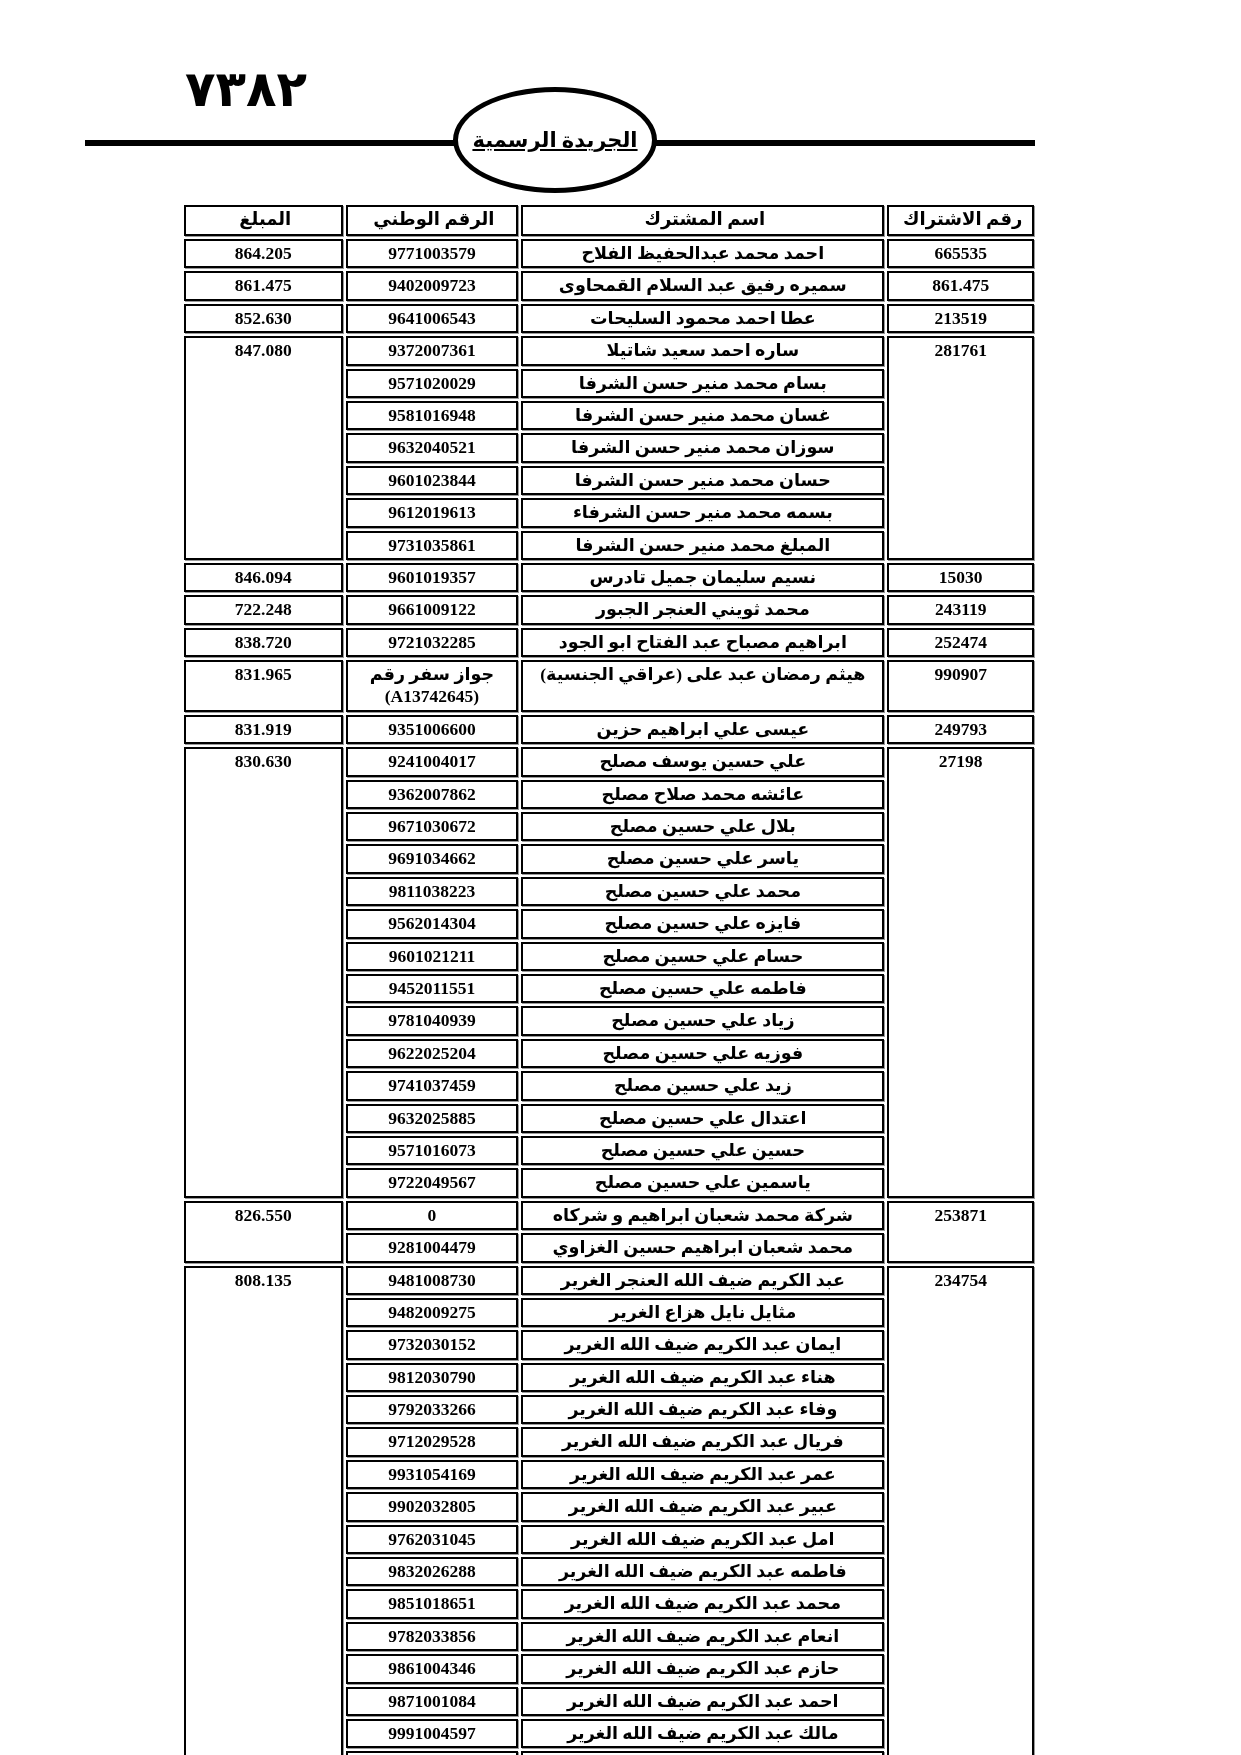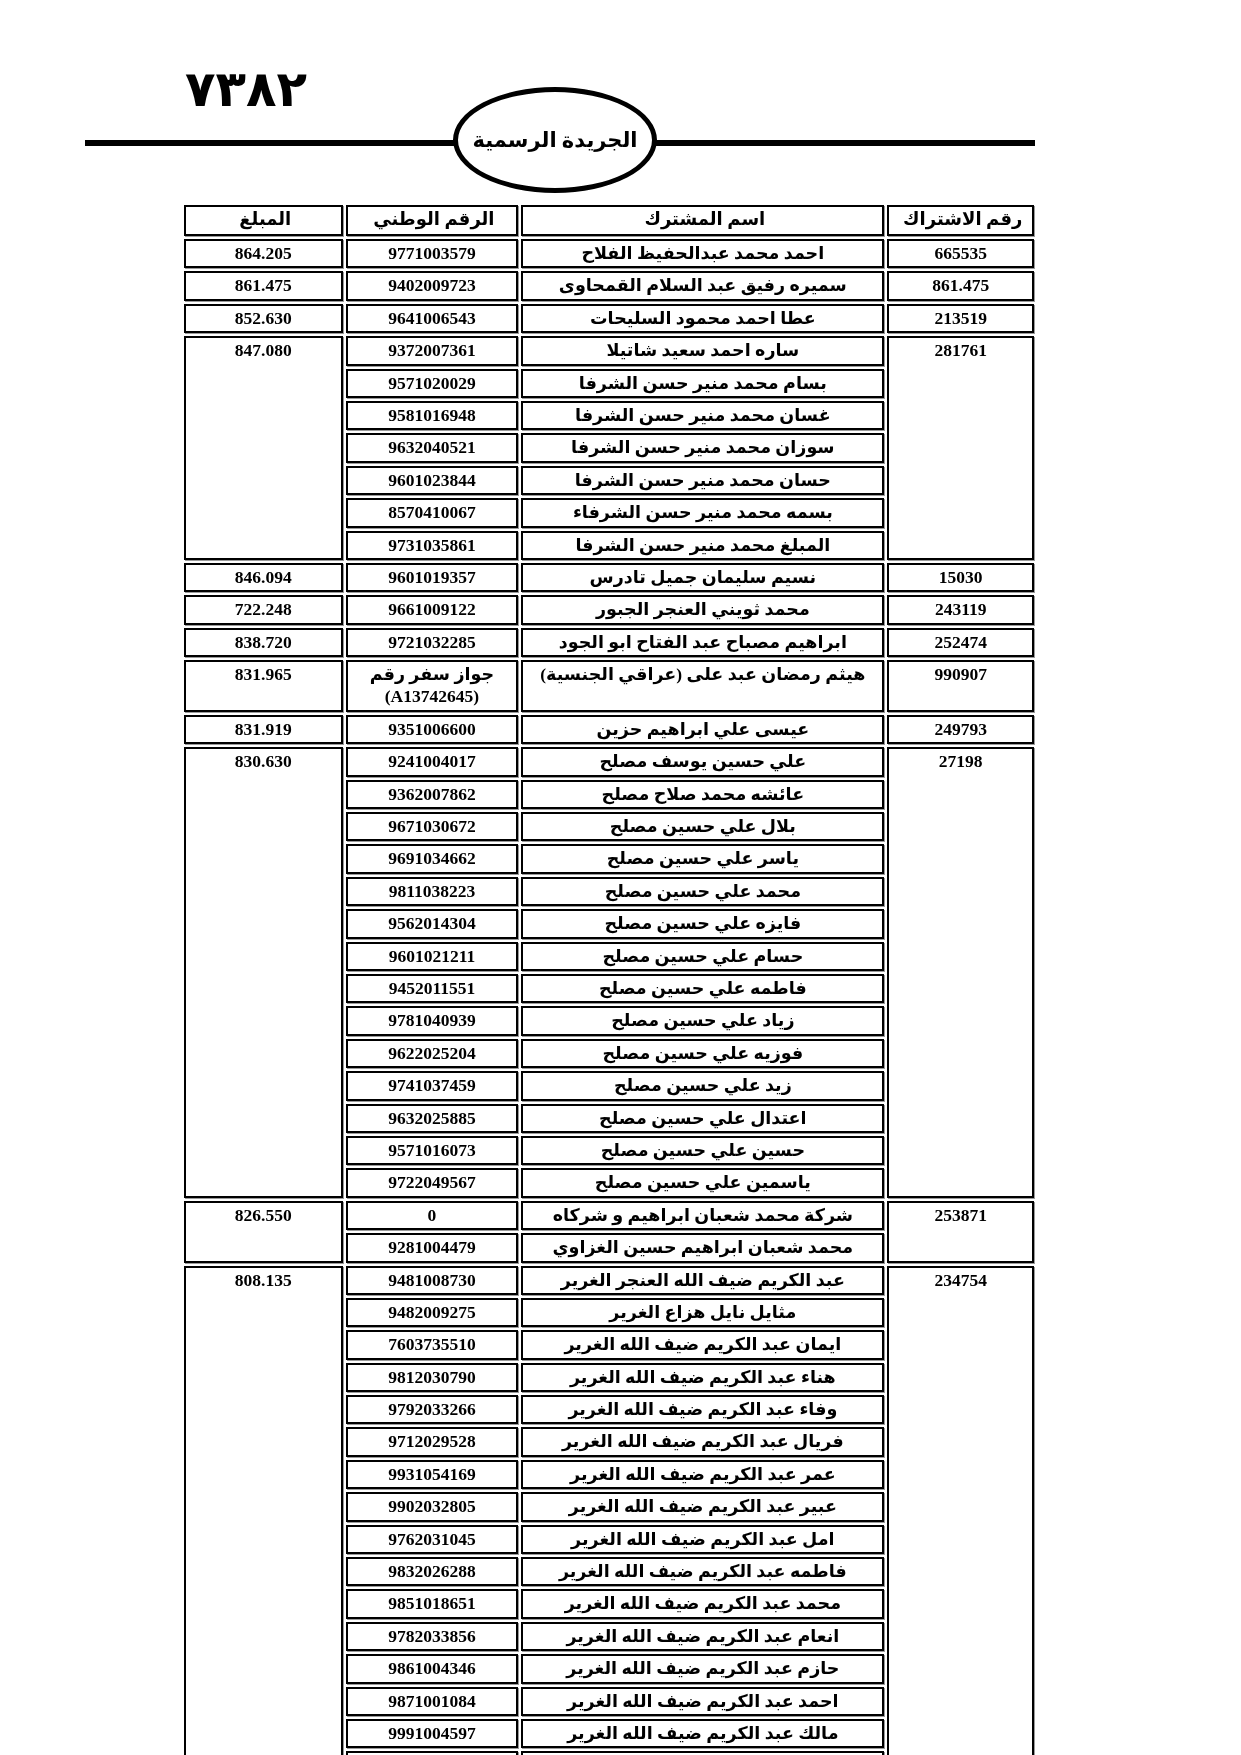--- a/index.html
+++ b/index.html
@@ -44,20 +44,21 @@
     border-radius: 50%;
     display: flex;
     align-items: center;
     justify-content: center;
     box-sizing: border-box;
   }
   .banner-ellipse span {
     font-size: 21px;
     font-weight: bold;
     color: #000;
+    text-decoration: underline;
   }
   
   .table-wrap {
     position: absolute;
     left: 181px;
     top: 202px;
     width: 856px;
   }
   table.gazette {
     width: 100%;
@@ -151,21 +152,21 @@
           <tr>
             <td>سوزان محمد منير حسن الشرفا</td>
             <td class="national-id-cell">9632040521</td>
           </tr>
           <tr>
             <td>حسان محمد منير حسن الشرفا</td>
             <td class="national-id-cell">9601023844</td>
           </tr>
           <tr>
             <td>بسمه محمد منير حسن الشرفاء</td>
-            <td class="national-id-cell">8570410067</td>
+            <td class="national-id-cell">9612019613</td>
           </tr>
           <tr>
             <td>المبلغ محمد منير حسن الشرفا</td>
             <td class="national-id-cell">9731035861</td>
           </tr>
           <tr>
             <td>15030</td>
             <td>نسيم سليمان جميل تادرس</td>
             <td class="national-id-cell">9601019357</td>
             <td>846.094</td>
@@ -268,21 +269,21 @@
             <td>عبد الكريم ضيف الله العنجر الغرير</td>
             <td class="national-id-cell">9481008730</td>
             <td rowspan="19">808.135</td>
           </tr>
           <tr>
             <td>مثايل نايل هزاع الغرير</td>
             <td class="national-id-cell">9482009275</td>
           </tr>
           <tr>
             <td>ايمان عبد الكريم ضيف الله الغرير</td>
-            <td class="national-id-cell">7603735510</td>
+            <td class="national-id-cell">9732030152</td>
           </tr>
           <tr>
             <td>هناء عبد الكريم ضيف الله الغرير</td>
             <td class="national-id-cell">9812030790</td>
           </tr>
           <tr>
             <td>وفاء عبد الكريم ضيف الله الغرير</td>
             <td class="national-id-cell">9792033266</td>
           </tr>
           <tr>

